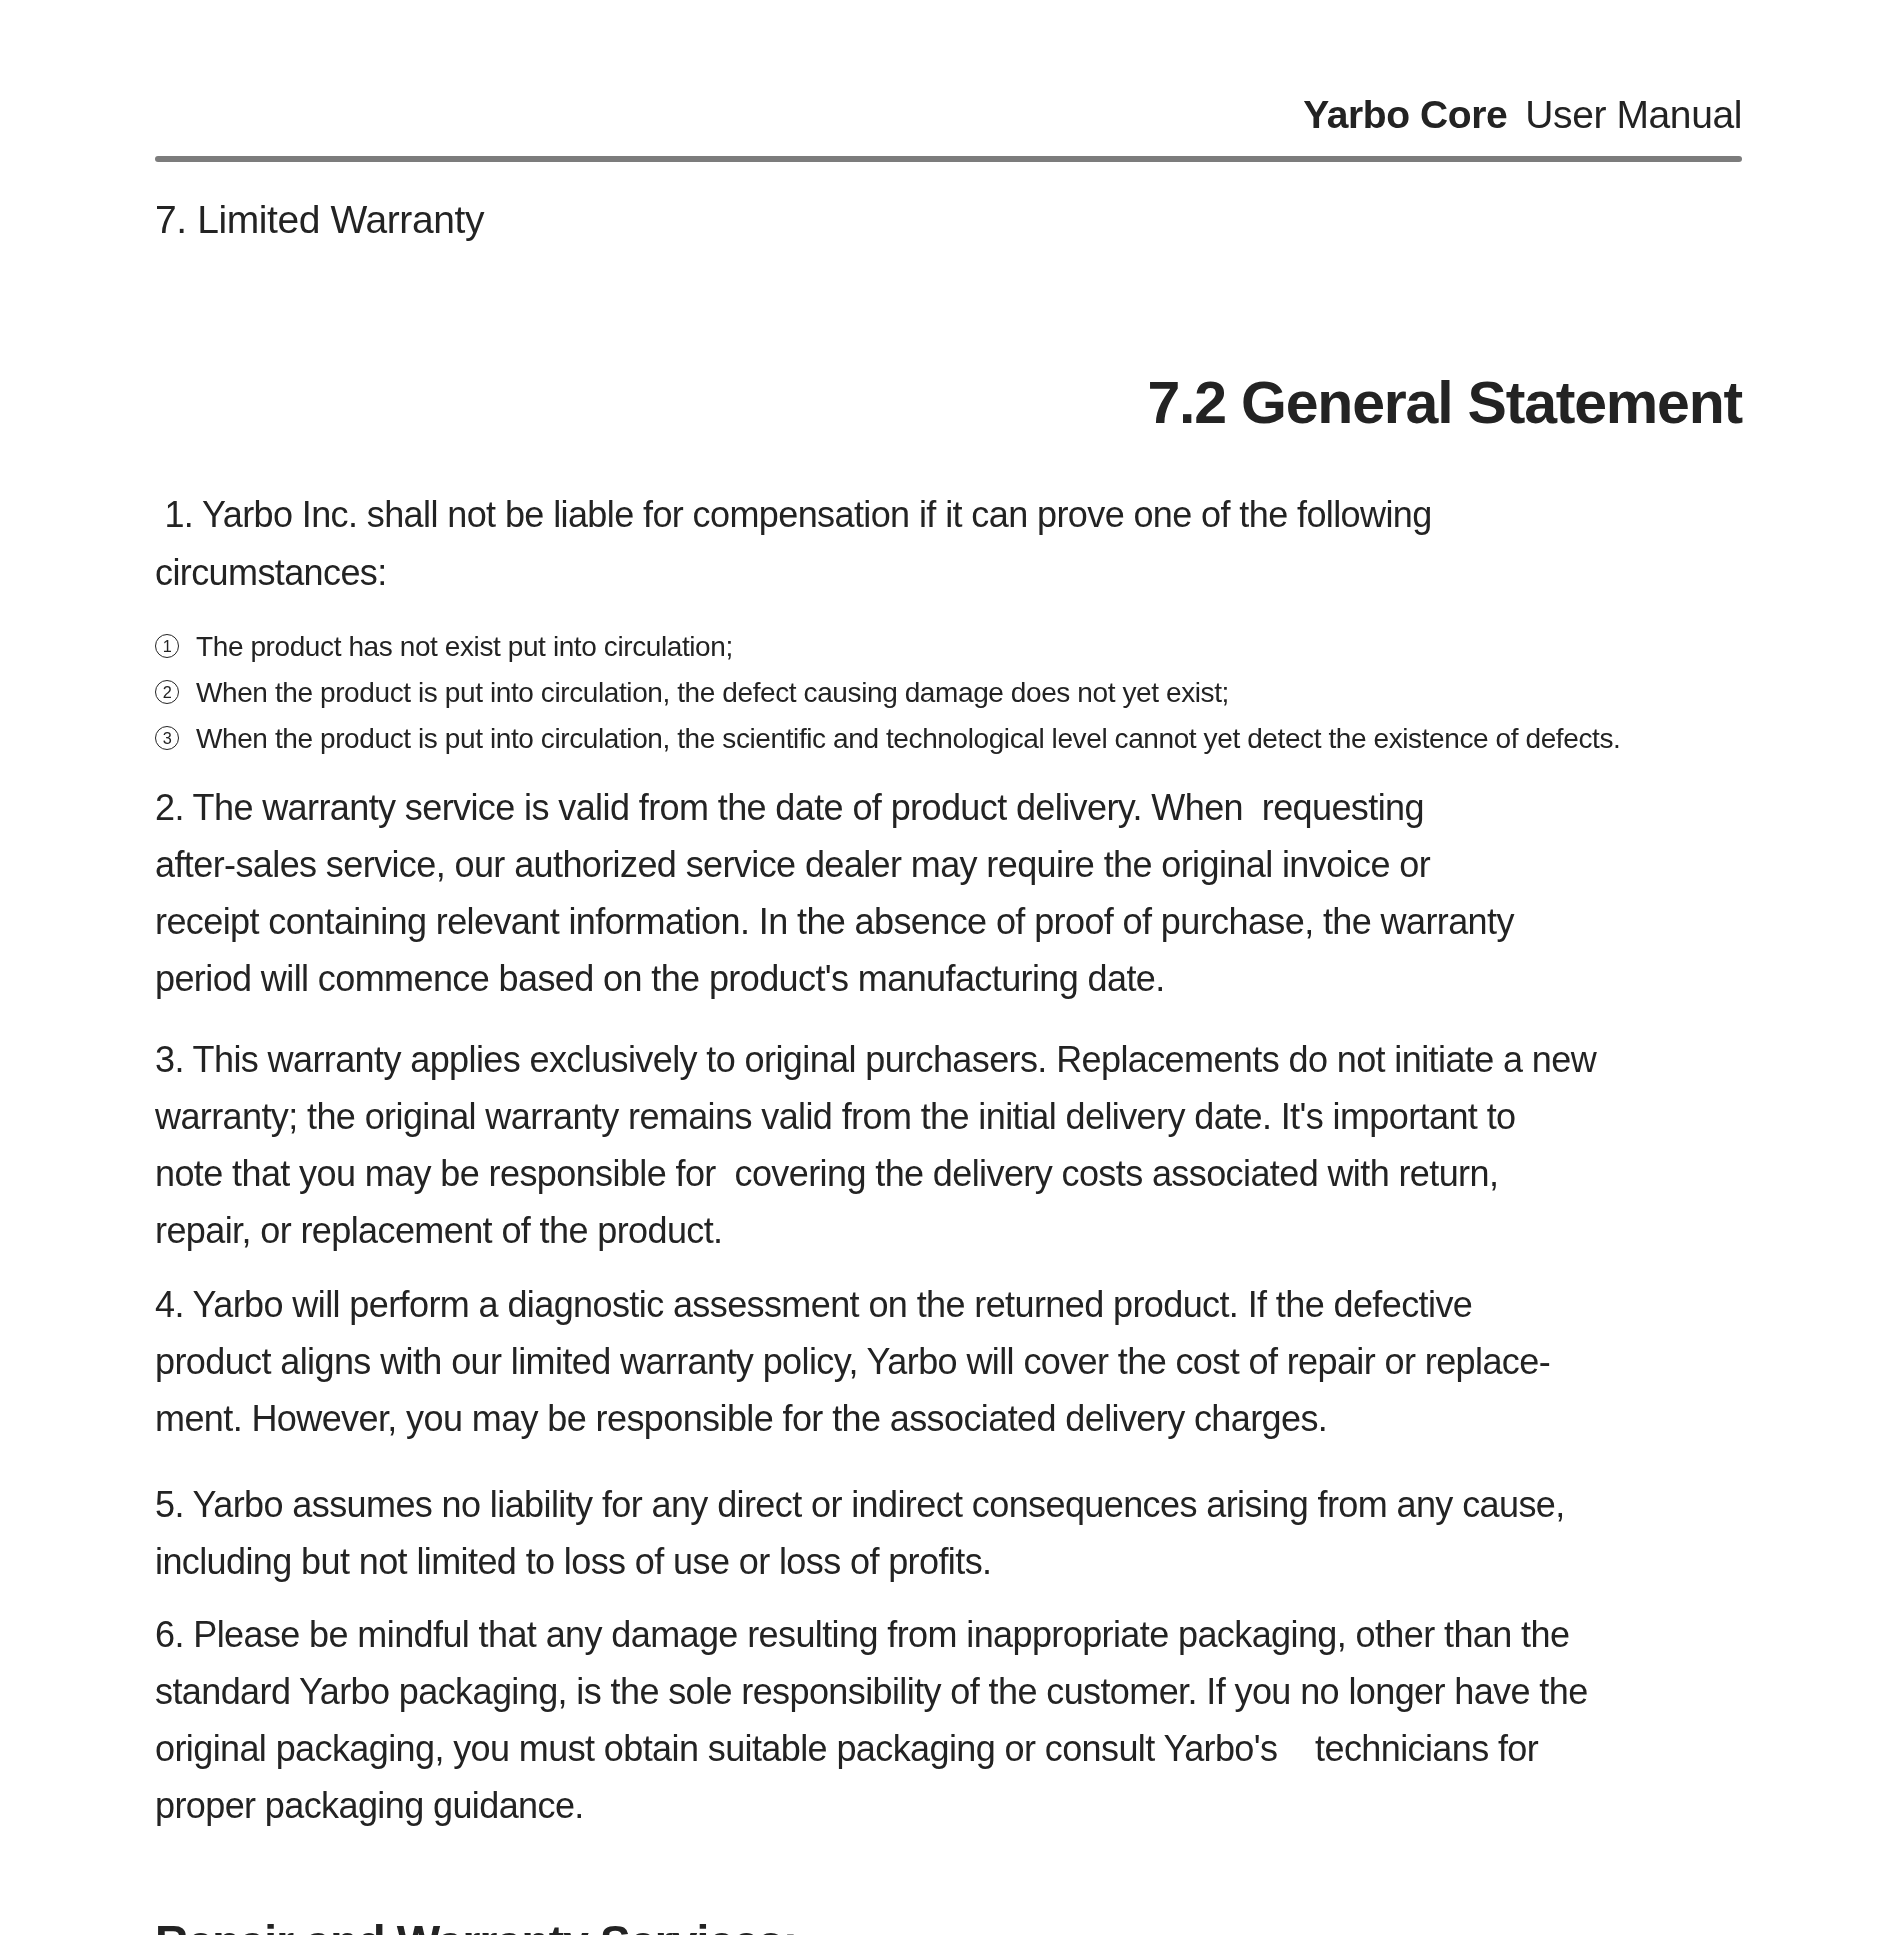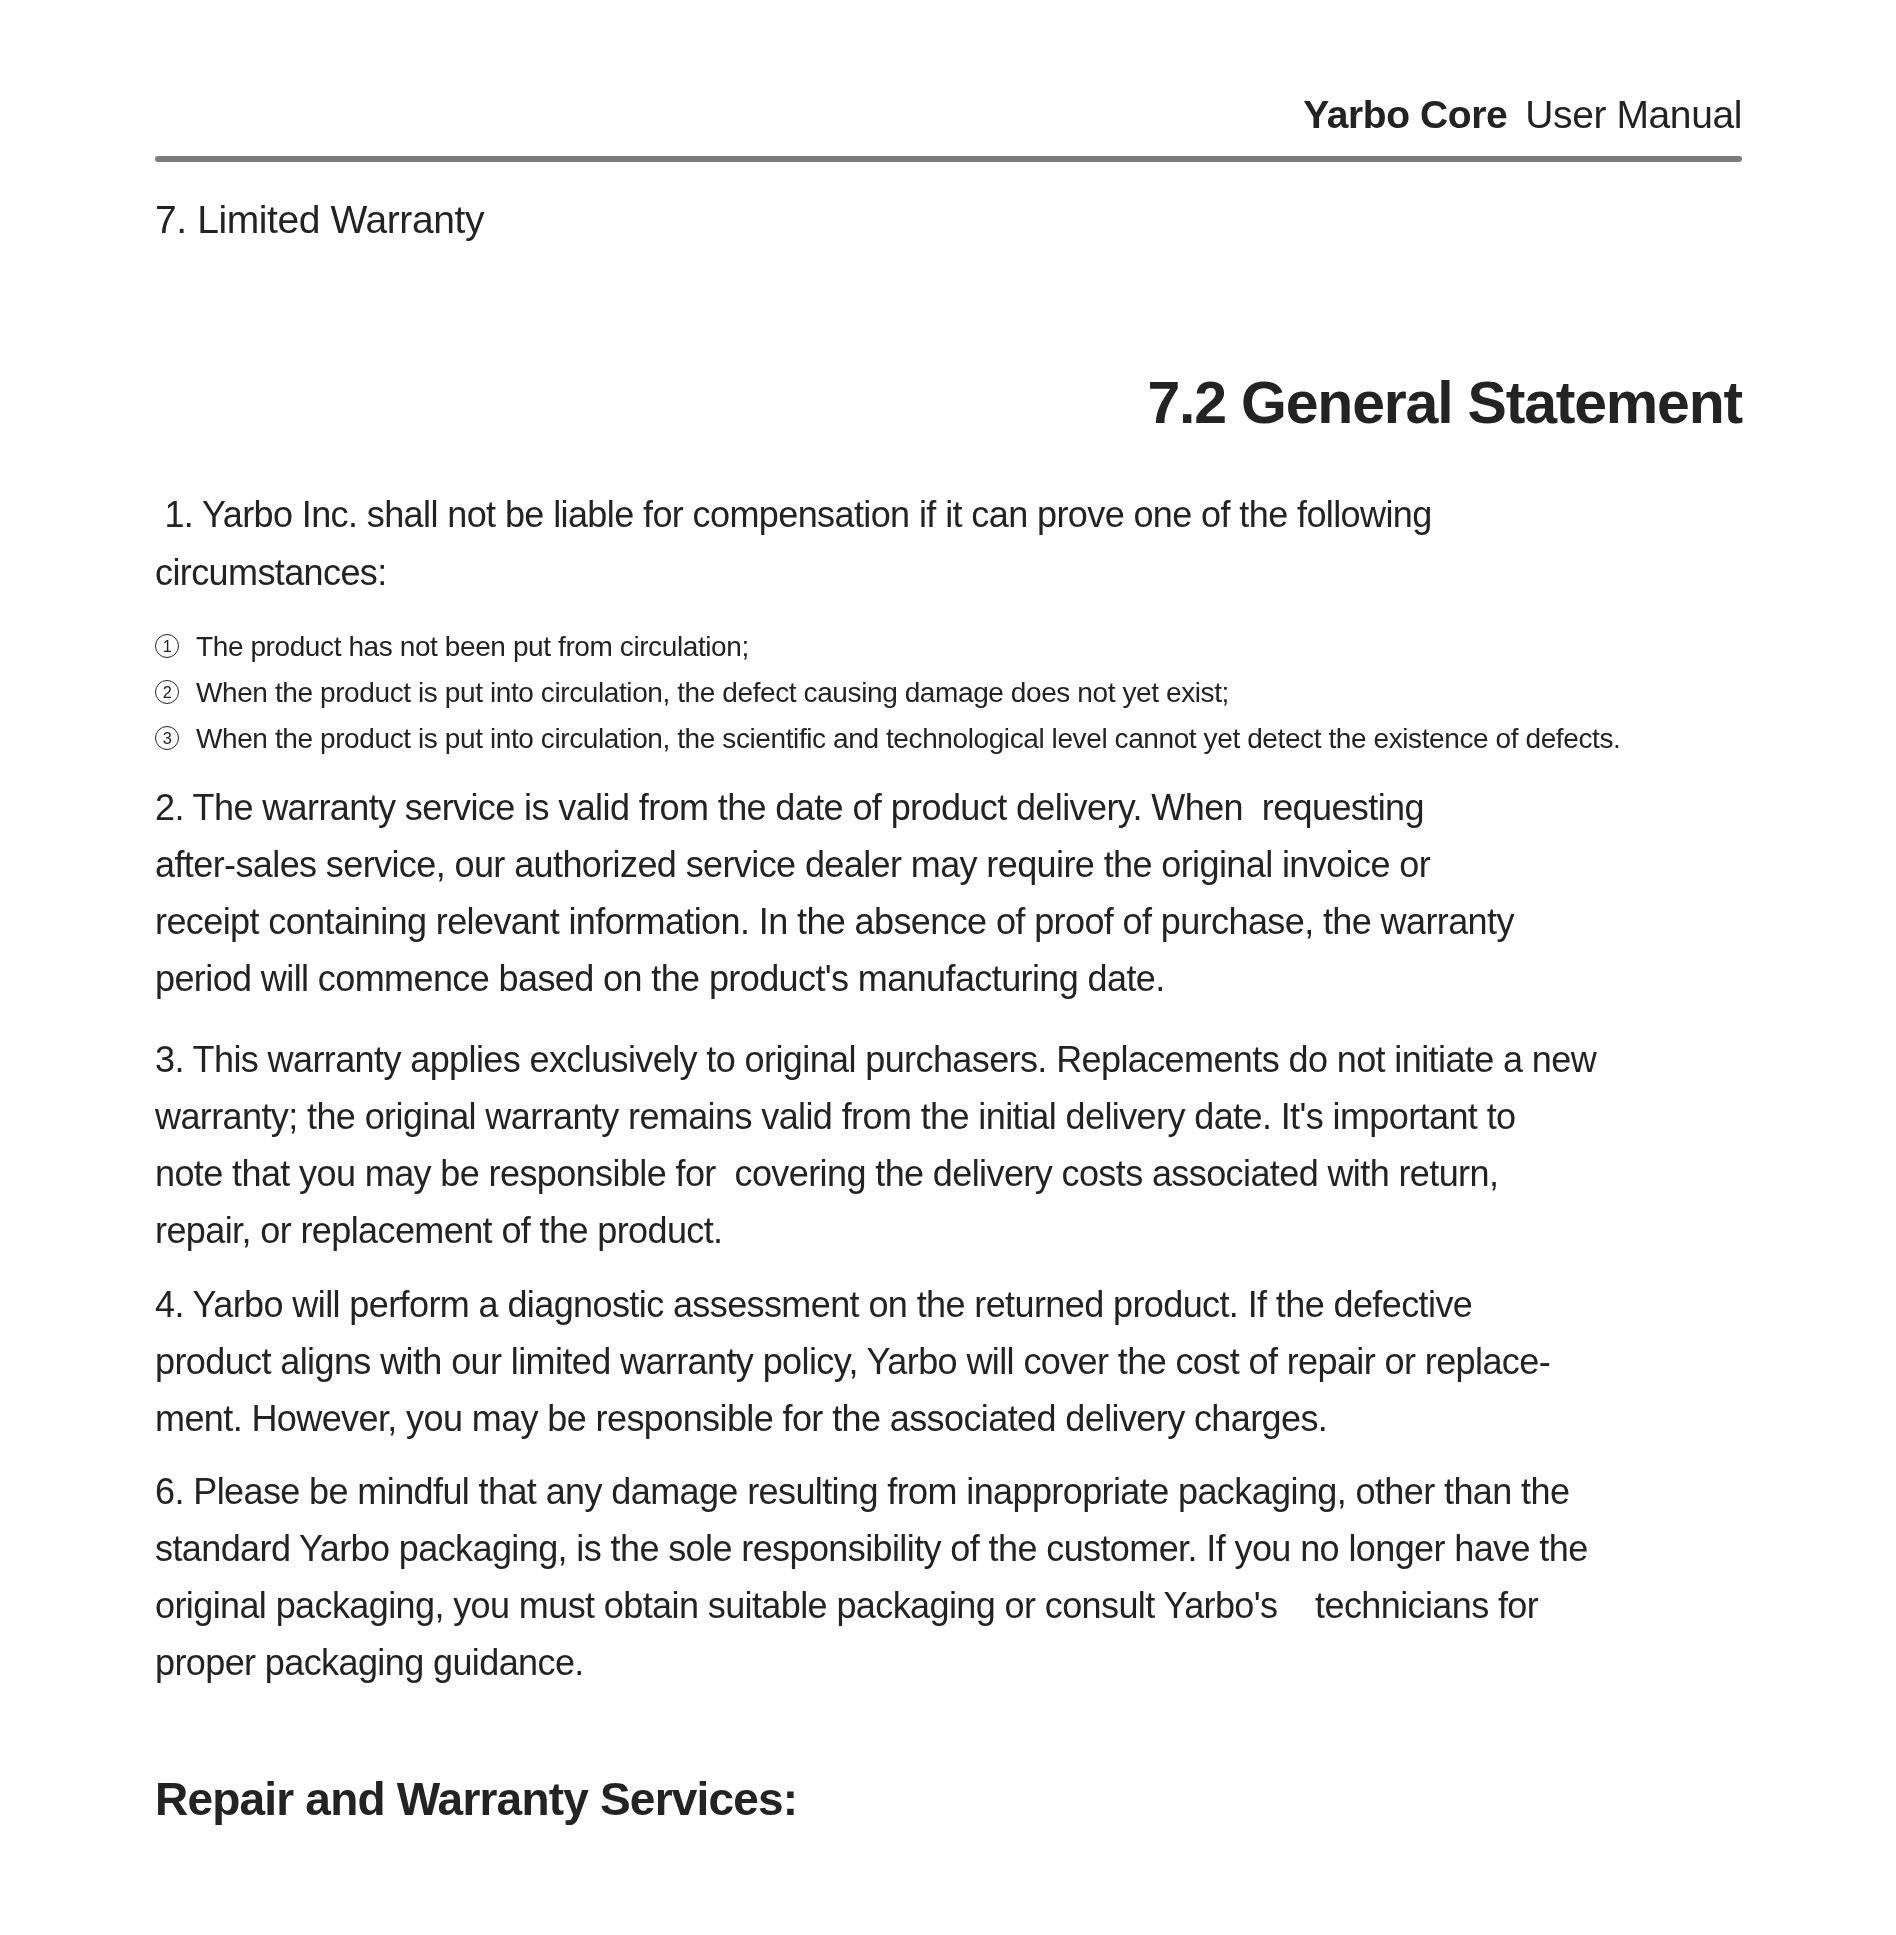--- a/index.html
+++ b/index.html
@@ -113,21 +113,21 @@
   <div class="chapter">7. Limited Warranty</div>
 
   <div class="section-title">7.2 General Statement</div>
 
   <div class="intro"> 1. Yarbo Inc. shall not be liable for compensation if it can prove one of the following
 circumstances:</div>
 
   <div class="conditions">
     <div class="condition">
       <span class="circle-num">1</span>
-      <span class="condition-text">The product has not been put from circulation;</span>
+      <span class="condition-text">The product has not exist put into circulation;</span>
     </div>
     <div class="condition">
       <span class="circle-num">2</span>
       <span class="condition-text">When the product is put into circulation, the defect causing damage does not yet exist;</span>
     </div>
     <div class="condition">
       <span class="circle-num">3</span>
       <span class="condition-text">When the product is put into circulation, the scientific and technological level cannot yet detect the existence of defects.</span>
     </div>
   </div>
@@ -136,20 +136,22 @@
 after-sales service, our authorized service dealer may require the original invoice or
 receipt containing relevant information. In the absence of proof of purchase, the warranty
 period will commence based on the product's manufacturing date.</div>
   <div class="para p3">3. This warranty applies exclusively to original purchasers. Replacements do not initiate a new
 warranty; the original warranty remains valid from the initial delivery date. It's important to
 note that you may be responsible for  covering the delivery costs associated with return,
 repair, or replacement of the product.</div>
   <div class="para p4">4. Yarbo will perform a diagnostic assessment on the returned product. If the defective
 product aligns with our limited warranty policy, Yarbo will cover the cost of repair or replace-
 ment. However, you may be responsible for the associated delivery charges.</div>
+  <div class="para p5">5. Yarbo assumes no liability for any direct or indirect consequences arising from any cause,
+including but not limited to loss of use or loss of profits.</div>
   <div class="para p6">6. Please be mindful that any damage resulting from inappropriate packaging, other than the
 standard Yarbo packaging, is the sole responsibility of the customer. If you no longer have the
 original packaging, you must obtain suitable packaging or consult Yarbo's    technicians for
 proper packaging guidance.</div>
 
   <div class="subsection-title">Repair and Warranty Services:</div>
 
 </div>
 
 

